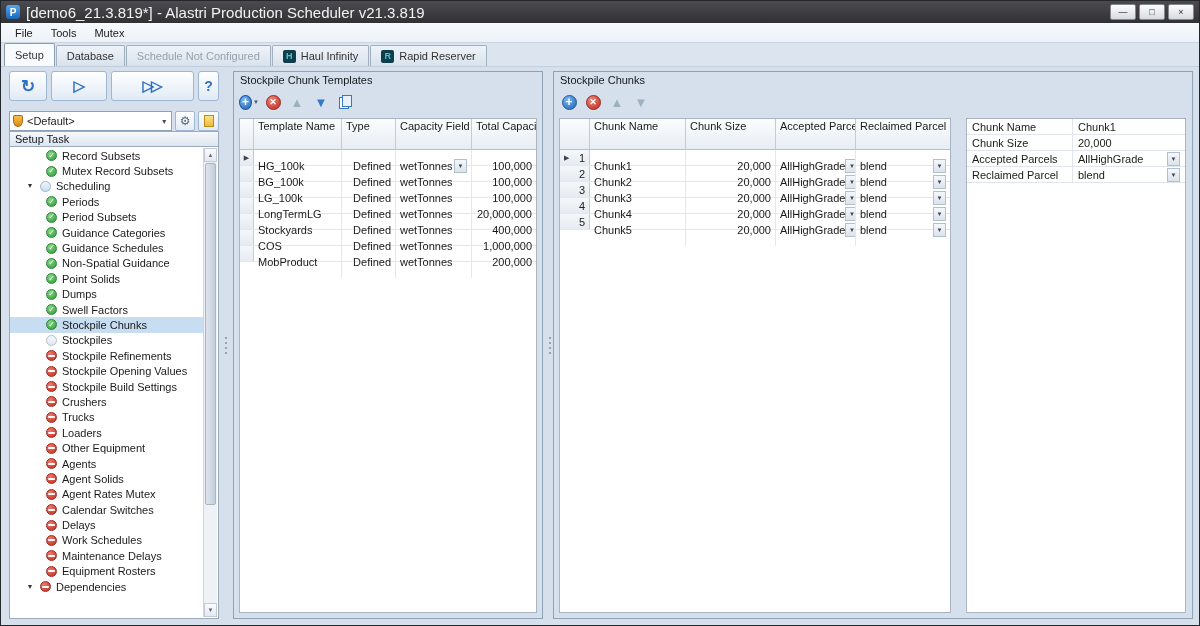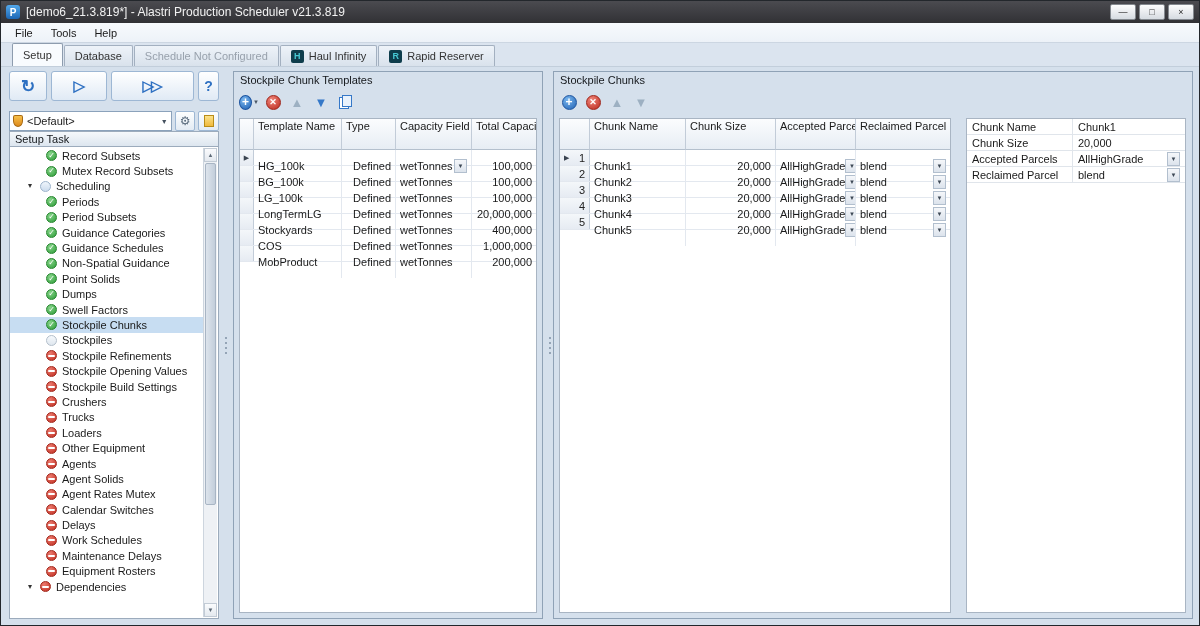--- a/index.html
+++ b/index.html
@@ -3,30 +3,30 @@
 <meta charset="utf-8">
 <style>
   *{box-sizing:border-box;margin:0;padding:0}
   html,body{background:#9aa4b0}
   body{font-family:"Liberation Sans",sans-serif;-webkit-font-smoothing:antialiased}
   #app{position:relative;width:1200px;height:626px;background:#d5e0ec;border:1px solid #23272c;overflow:hidden;font-size:11px;color:#1a1a1a}
 
   
   .titlebar{position:absolute;left:0;top:0;right:0;height:22px;background:linear-gradient(#4b4b50,#313135);display:flex;align-items:center;padding:0 5px;color:#f2f2f2}
   .app-icon{width:14px;height:14px;border-radius:3px;background:linear-gradient(#53a9ec,#1c66b4);color:#fff;font-weight:bold;font-size:10px;display:flex;align-items:center;justify-content:center;margin-right:6px;flex:none}
-  .title-text{font-size:12px;white-space:nowrap}
+  .title-text{font-size:15px;white-space:nowrap}
   .win-controls{margin-left:auto;display:flex;gap:3px}
   .win-btn{width:26px;height:16px;background:linear-gradient(#fdfdfd,#d6dbe1);border:1px solid #84898f;color:#2d2d2d;font-size:9px;line-height:1;display:flex;align-items:center;justify-content:center;border-radius:2px}
 
   
   .menubar{position:absolute;top:22px;left:0;right:0;height:20px;background:linear-gradient(#f7fafd,#edf2f8);border-bottom:1px solid #ccd6e2;display:flex;align-items:center;padding:0 5px}
   .menu-item{padding:10px 9px;border-radius:2px}
 
   
-  .tabbar{position:absolute;top:42px;left:0;right:0;height:24px;background:#dbe4ef;display:flex;align-items:flex-end;padding:0 11px;border-bottom:1px solid #c2cedb}
+  .tabbar{position:absolute;top:42px;left:0;right:0;height:24px;background:#dbe4ef;display:flex;align-items:flex-end;padding:0 3px;border-bottom:1px solid #c2cedb}
   .tab{height:21px;display:flex;align-items:center;gap:5px;padding:0 10px;margin-right:1px;border:1px solid #a3b0c0;border-bottom:none;background:linear-gradient(#eef3f9,#d9e2ec);border-radius:2px 2px 0 0;color:#333;white-space:nowrap}
   .tab.active{background:#f8fbfe;height:23px;border-color:#8d9cae}
   .tab.disabled{color:#98a1ac}
   .tab-logo{width:13px;height:13px;border-radius:2px;background:#0e3d4c;color:#46c8d3;font-weight:bold;font-size:9px;display:flex;align-items:center;justify-content:center;flex:none}
 
   
   .panel{position:absolute;top:70px;height:548px;border:1px solid #8fa2b6;background:#d5e0ec}
   .panel-title{height:17px;line-height:17px;padding-left:6px;color:#15181c}
   .panel-toolbar{height:26px;display:flex;align-items:center;gap:2px;padding-left:4px}
   .icon-btn{width:22px;height:22px;display:flex;align-items:center;justify-content:center;border:1px solid transparent;border-radius:2px;position:relative}
@@ -124,21 +124,21 @@
     <span class="win-controls">
       <span class="win-btn">—</span>
       <span class="win-btn">□</span>
       <span class="win-btn">×</span>
     </span>
   </div>
 
   <div class="menubar">
     <span class="menu-item">File</span>
     <span class="menu-item">Tools</span>
-    <span class="menu-item">Help</span>
+    <span class="menu-item">Mutex</span>
   </div>
 
   <div class="tabbar">
     <div class="tab active">
       <span>Setup</span>
     </div>
     <div class="tab">
       <span>Database</span>
     </div>
     <div class="tab disabled">

